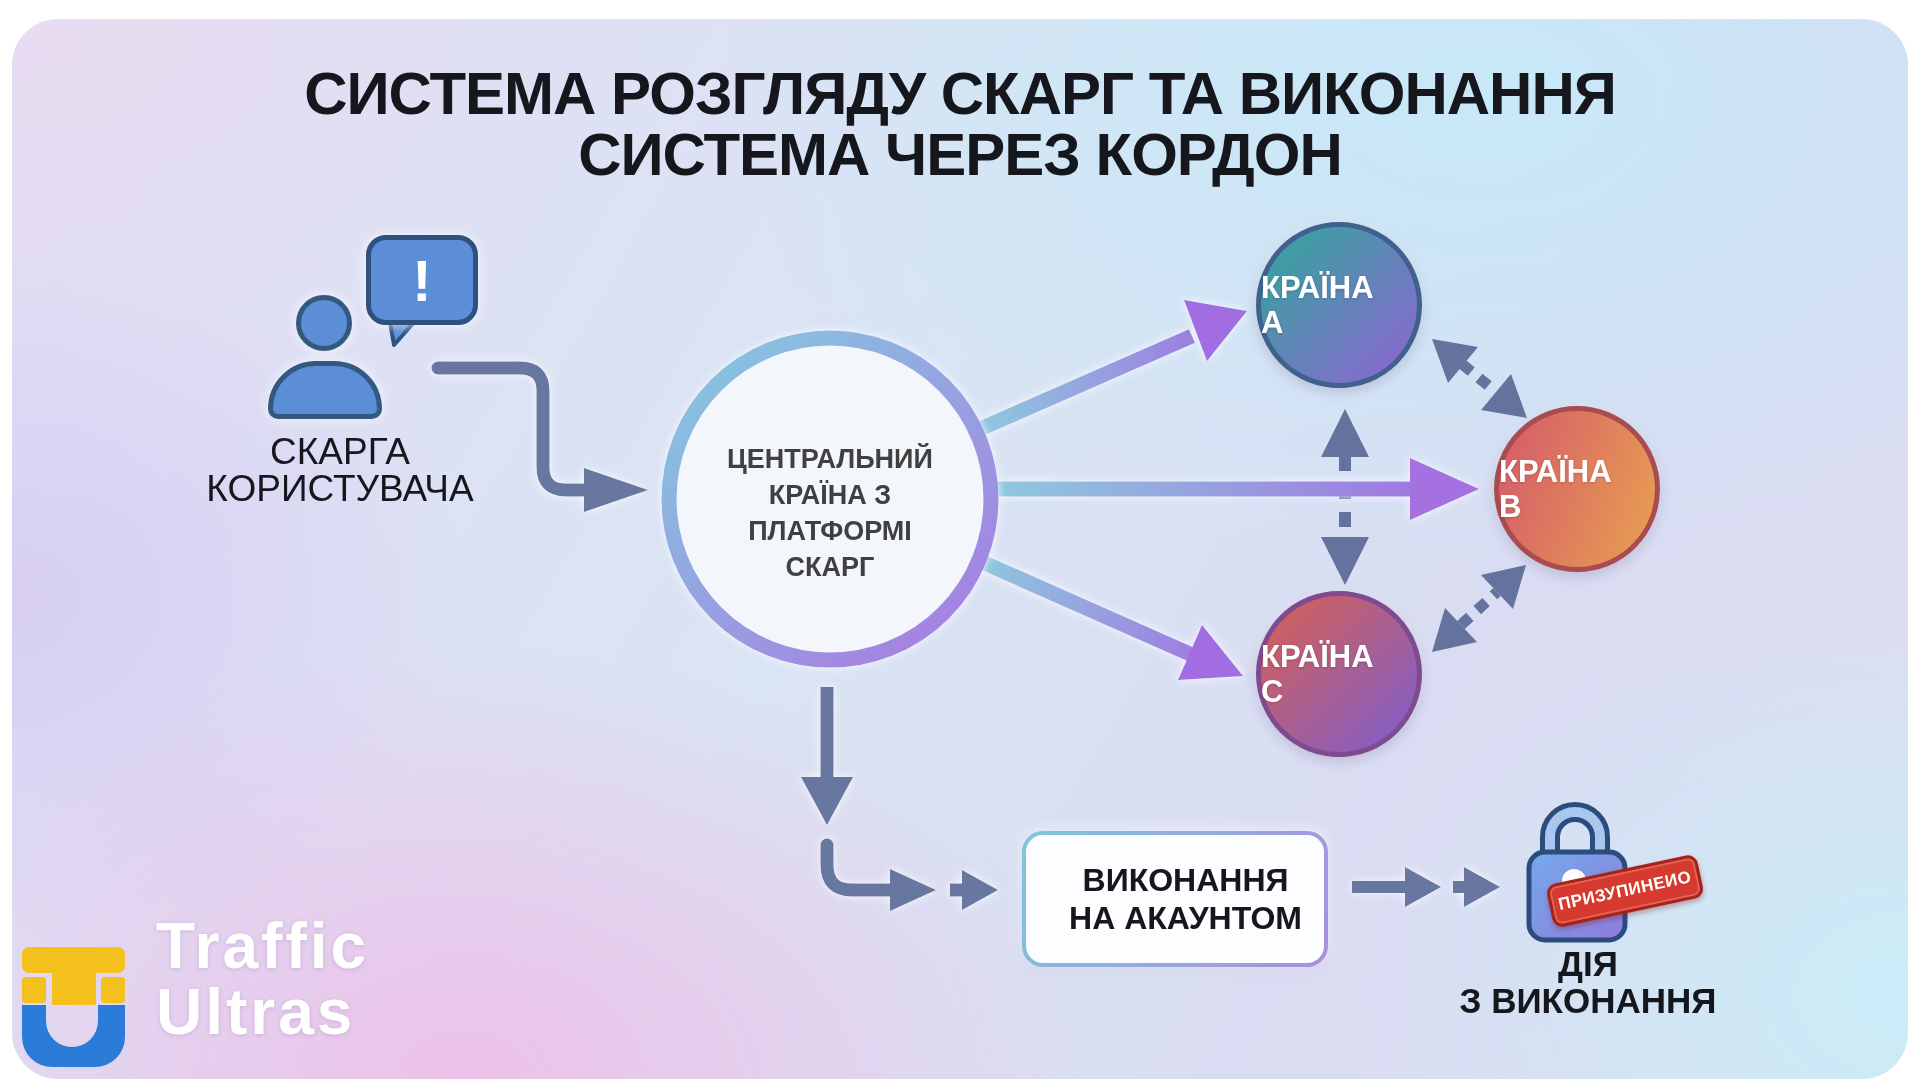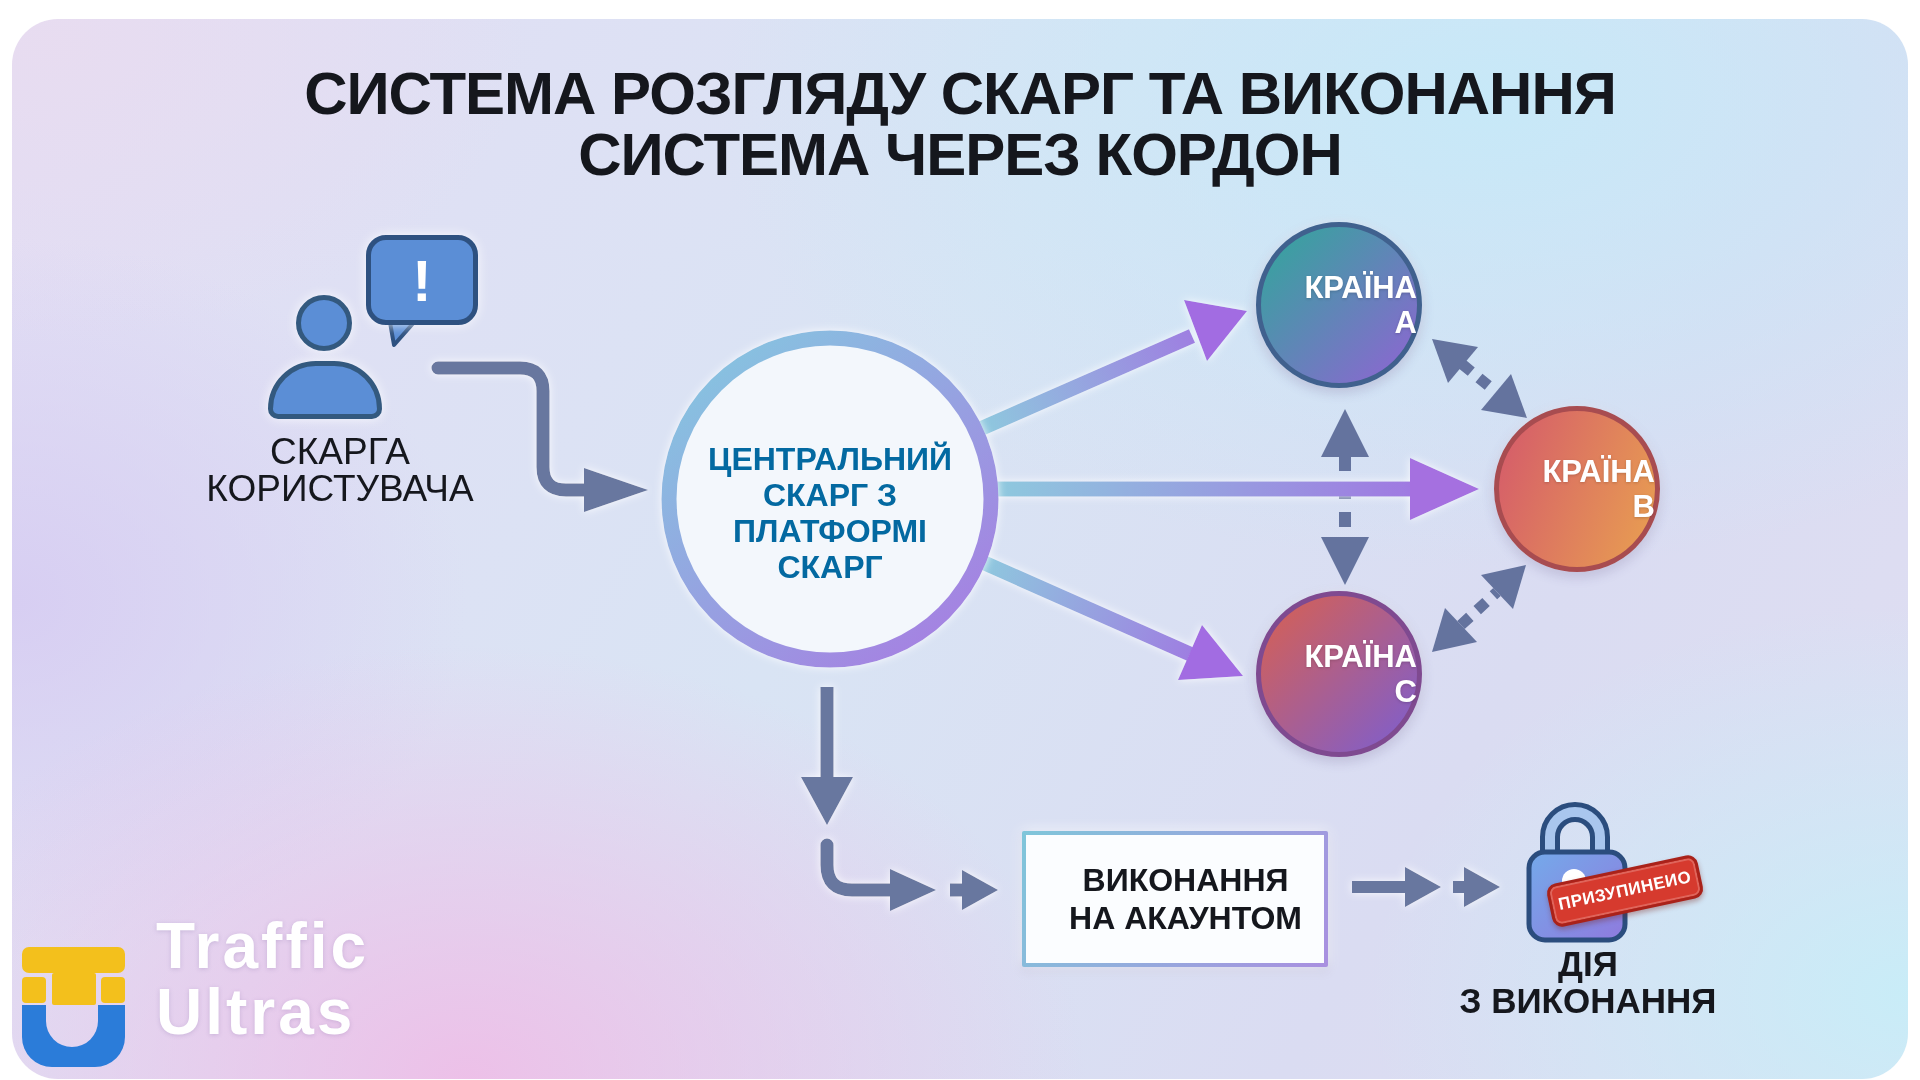--- a/index.html
+++ b/index.html
@@ -24,35 +24,35 @@
   .person-body{left:268px;top:352px;width:114px;height:58px;border-radius:57px 57px 12px 12px;
     background:var(--icon_blue,#5b8ed6);border:5px solid #33597f;box-sizing:border-box;
     filter:drop-shadow(0 0 6px rgba(255,255,255,.8));}
   .bubble{left:366px;top:226px;width:112px;height:90px;border-radius:20px;
     background:var(--icon_blue,#5b8ed6);border:5px solid #2e5180;box-sizing:border-box;
     display:flex;align-items:center;justify-content:center;
     color:#fff;font-weight:800;font-size:58px;filter:drop-shadow(0 0 6px rgba(255,255,255,.8));}
   .complaint-label{left:158px;top:424px;width:364px;text-align:center;color:#15171d;
     font-weight:400;font-size:37px;line-height:37px;}
   
-  .central-label{left:688px;top:432px;width:284px;text-align:center;color:#0369a1;
-    font-weight:800;font-size:32px;line-height:36px;}
+  .central-label{left:688px;top:432px;width:284px;text-align:center;color:#404040;
+    font-weight:800;font-size:27px;line-height:36px;}
   
   .country{width:166px;height:166px;border-radius:50%;box-sizing:border-box;color:#fff;
-    display:flex;flex-direction:column;align-items:flex-end;justify-content:center;
+    display:flex;flex-direction:column;align-items:flex-start;justify-content:center;
     font-weight:700;font-size:31px;line-height:35px;text-shadow:0 1px 3px rgba(0,0,0,.18);
     box-shadow:0 4px 12px rgba(90,80,140,.28),0 0 10px rgba(255,255,255,.55);}
   .country-a{left:1256px;top:213px;border:5px solid var(--country_a_border,#40618e);
     background:linear-gradient(135deg,var(--country_a_start,#2fa89a),var(--country_a_end,#9163d4));}
   .country-b{left:1494px;top:397px;border:5px solid var(--country_b_border,#a84c50);
     background:linear-gradient(110deg,var(--country_b_start,#d4596b),var(--country_b_end,#e9a150));}
   .country-c{left:1256px;top:582px;border:5px solid var(--country_c_border,#7f4a90);
     background:linear-gradient(135deg,var(--country_c_start,#d9604f),var(--country_c_end,#7b5ed2));}
   
-  .platform-box{left:1022px;top:822px;width:306px;height:136px;border-radius:2px;
+  .platform-box{left:1022px;top:822px;width:306px;height:136px;border-radius:21px;
     border:4px solid transparent;box-sizing:border-box;
     background:linear-gradient(#fbfdff,#fbfdff) padding-box,
                linear-gradient(120deg,#7fc6da,#a98fe0) border-box;
     display:flex;flex-direction:column;justify-content:center;text-align:center;
     color:#15171d;font-weight:800;font-size:32px;line-height:38px;
     box-shadow:0 0 14px rgba(255,255,255,.8),0 4px 10px rgba(90,80,140,.18);padding-left:21px;}
   
   .stamp{left:1548px;top:860px;width:154px;height:44px;border-radius:10px;
     background:var(--stamp_red,#d63a2e);border:3px solid #a9221a;box-sizing:border-box;
     transform:rotate(-12deg);display:flex;align-items:center;justify-content:center;
@@ -165,21 +165,21 @@
   </div>
   <div class="abs person-head"></div>
   <div class="abs person-body"></div>
   <div class="abs complaint-label">
     <div>СКАРГА</div>
     <div>КОРИСТУВАЧА</div>
   </div>
 
   <div class="abs central-label">
     <div>ЦЕНТРАЛЬНИЙ</div>
-    <div>СКАРГ З</div>
+    <div>КРАЇНА З</div>
     <div>ПЛАТФОРМІ</div>
     <div>СКАРГ</div>
   </div>
 
   <div class="abs country country-a">
     <span>КРАЇНА</span>
     <span>А</span>
   </div>
   <div class="abs country country-b">
     <span>КРАЇНА</span>

